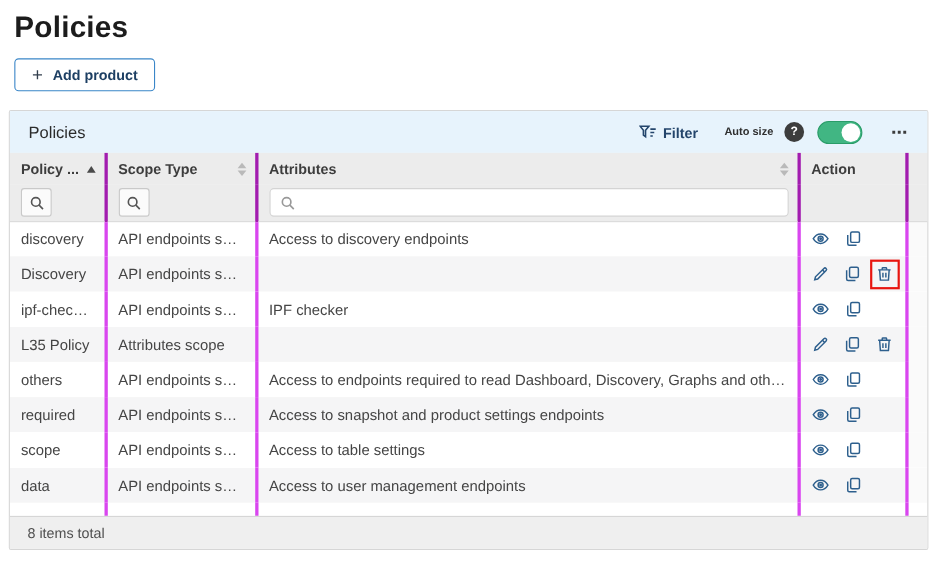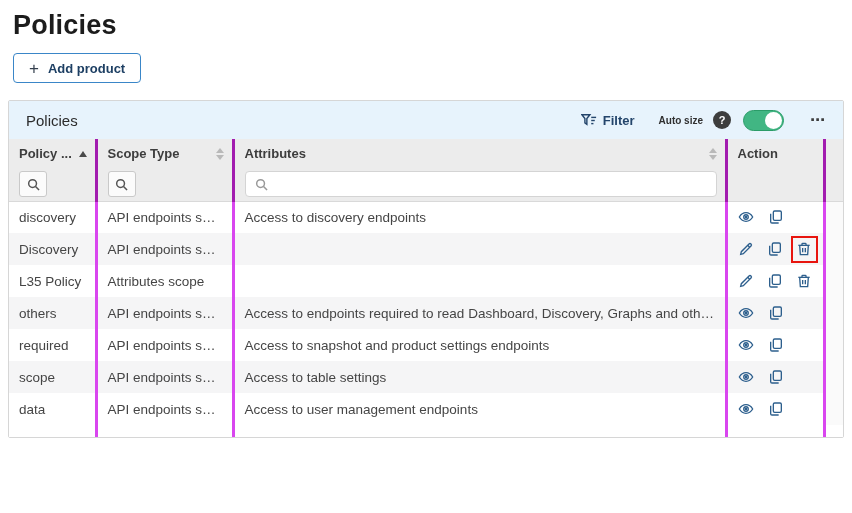--- a/index.html
+++ b/index.html
@@ -221,20 +221,43 @@
                       <path d="M5.5 6.5l1 14h11l1-14"></path>
                       <path d="M10 10.5v6.5M14 10.5v6.5"></path>
                     </svg>
                   </button>
                 </span>
               </span>
             </td>
             <td class="fill-cell"></td>
           </tr>
           <tr>
+            <td>ipf-checker</td>
+            <td>API endpoints scope</td>
+            <td>IPF checker</td>
+            <td>
+              <span class="actions">
+                <button class="icon-btn">
+                  <svg viewBox="0 0 24 24" fill="none" stroke="currentColor" stroke-width="2">
+                    <path d="M2 12s3.8-6.5 10-6.5S22 12 22 12s-3.8 6.5-10 6.5S2 12 2 12z"></path>
+                    <circle cx="12" cy="12" r="3.4"></circle>
+                    <circle cx="12" cy="12" r="1" fill="currentColor"></circle>
+                  </svg>
+                </button>
+                <button class="icon-btn">
+                  <svg viewBox="0 0 24 24" fill="none" stroke="currentColor" stroke-width="2">
+                    <rect x="8" y="3" width="12" height="14" rx="2"></rect>
+                    <path d="M16 21H6a2 2 0 0 1-2-2V7"></path>
+                  </svg>
+                </button>
+              </span>
+            </td>
+            <td class="fill-cell"></td>
+          </tr>
+          <tr>
             <td>L35 Policy</td>
             <td>Attributes scope</td>
             <td></td>
             <td>
               <span class="actions">
                 <button class="icon-btn">
                   <svg viewBox="0 0 24 24" fill="none" stroke="currentColor" stroke-width="2">
                     <path d="M4 20l1-4L16.5 4.5a2.1 2.1 0 0 1 3 3L8 19l-4 1z"></path>
                     <path d="M14.5 6.5l3 3"></path>
                   </svg>
@@ -352,14 +375,17 @@
           <tr class="spacer-row">
             <td></td>
             <td></td>
             <td></td>
             <td></td>
             <td></td>
           </tr>
         </tbody>
     </table>
 
+    <div class="panel-footer">
+      <span>8 items total</span>
+    </div>
   </div>
 </div>
 
 </body></html>

